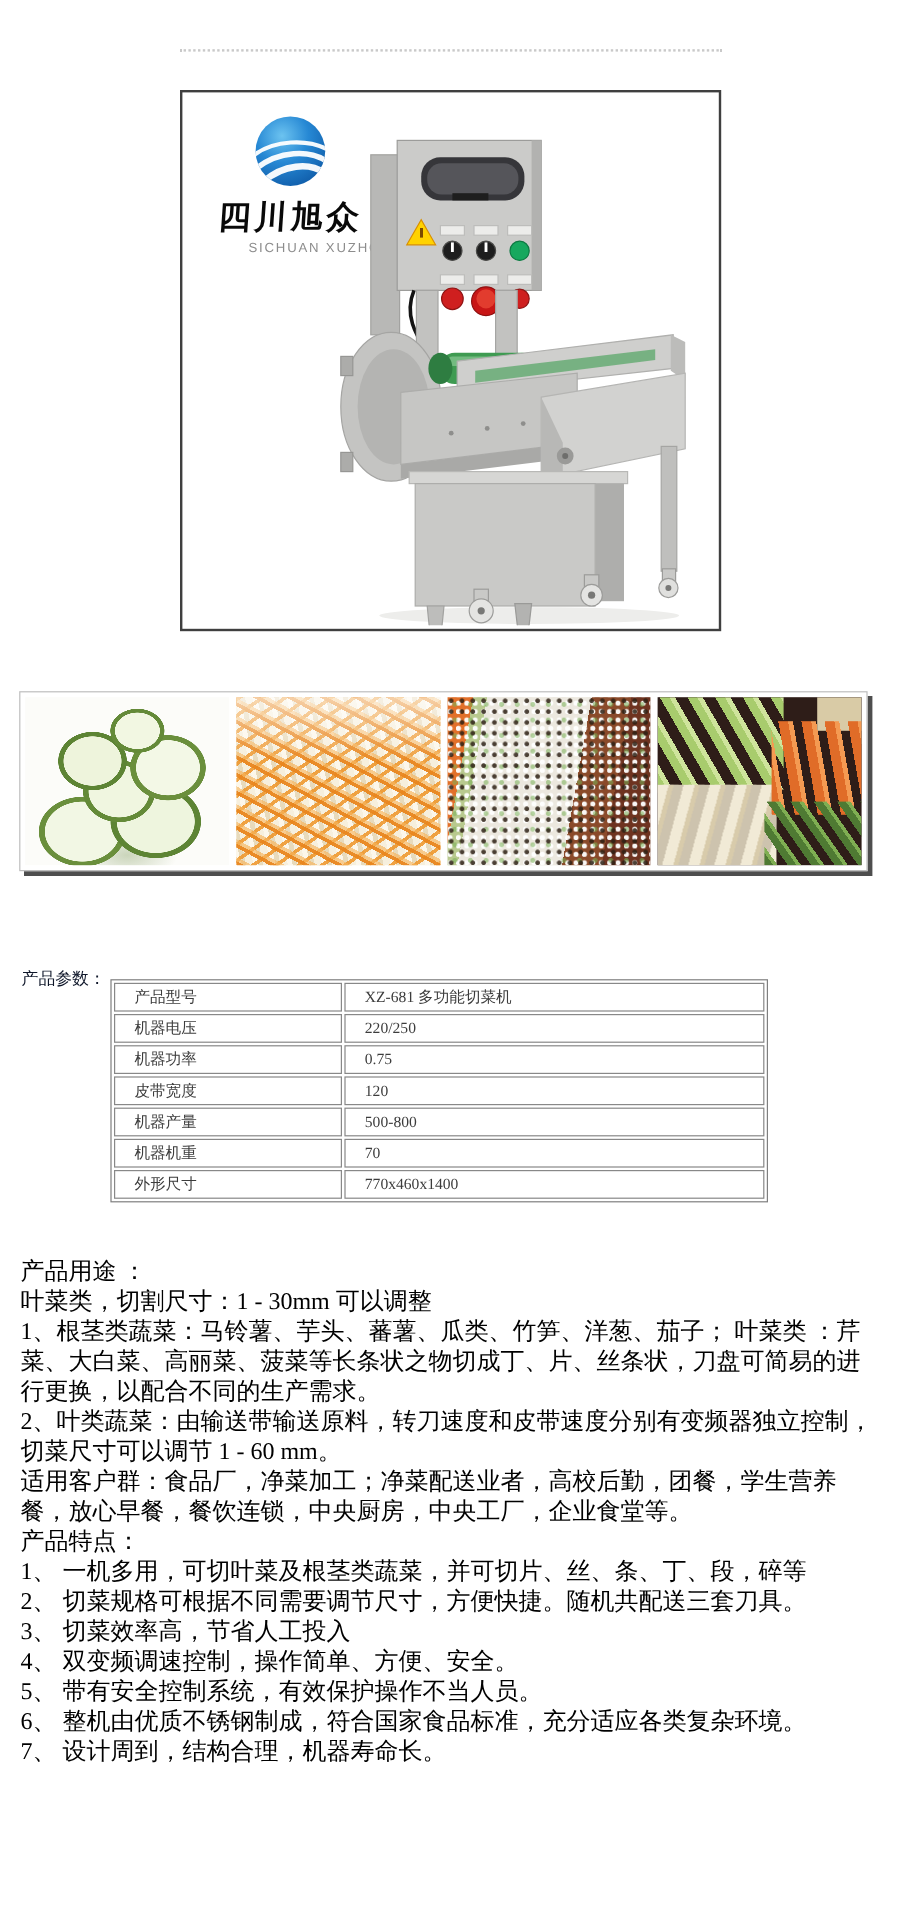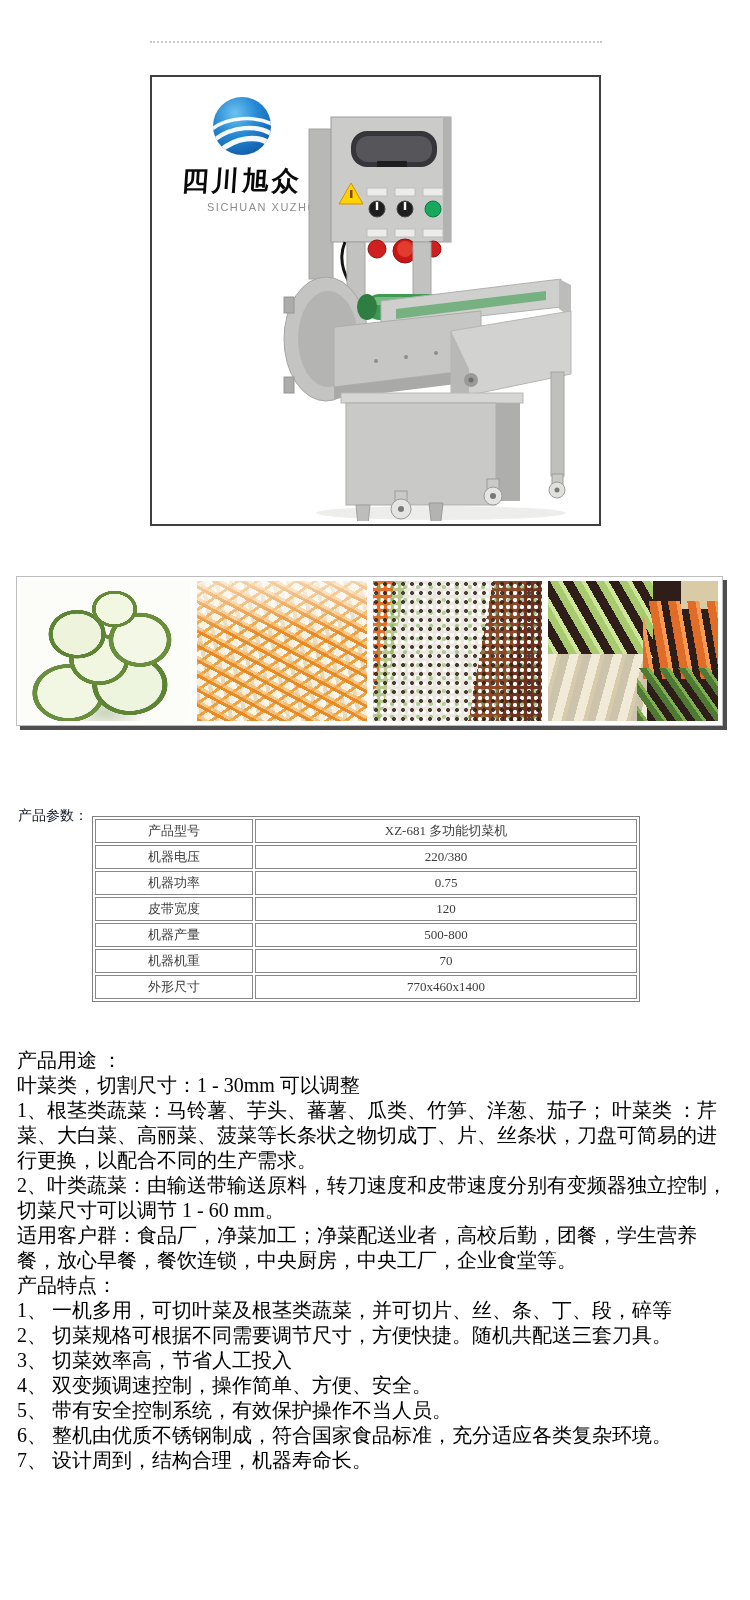--- a/index.html
+++ b/index.html
@@ -52,22 +52,22 @@
       background:repeating-linear-gradient(105deg, #f1ead6 0 9px, #d8cbab 9px 13px, rgba(46,29,24,.15) 13px 21px),#e9e0c8;}
   .p4 .l-carrot{left:56%;top:14%;width:44%;height:56%;
       background:repeating-linear-gradient(80deg, #e06c28 0 8px, #f49a52 8px 12px, rgba(0,0,0,0) 12px 19px);}
   .p4 .l-asparagus{left:52%;top:62%;width:48%;height:38%;
       background:repeating-linear-gradient(55deg, #4f7a33 0 6px, #7fae52 6px 9px, rgba(0,0,0,0) 9px 16px);}
   .p4 .l-corner{right:0;top:0;width:22%;height:20%;background:#d9cba6;}
   
   .params-label{position:absolute;top:791px;left:18px;font-size:14px;color:#0f172a;margin-top:16px;}
   table.params{position:absolute;top:816px;left:92px;width:548px;
       border-collapse:separate;border-spacing:2px;border:1px solid #7f7f7f;background:#fff;}
-  table.params td{border:1px solid #888;height:22px;text-align:center;vertical-align:middle;
-      font-size:13px;color:#3c3c3c;padding:0 0;}
+  table.params td{border:1px solid #888;height:22px;text-align:left;vertical-align:middle;
+      font-size:13px;color:#3c3c3c;padding:0 16px;}
   td.pname{width:156px;}
   
   .content{position:absolute;top:1048px;left:17px;width:718px;font-size:20px;line-height:25px;color:#000;}
   .para{margin:0;}
 </style>
 </head>
 <body>
 
 <div class="page">
 
@@ -197,21 +197,21 @@
   <table class="params">
     <tbody>
 
         <tr>
           <td class="pname">产品型号</td>
           <td class="pval">XZ-681 多功能切菜机</td>
         </tr>
 
         <tr>
           <td class="pname">机器电压</td>
-          <td class="pval">220/380</td>
+          <td class="pval">220/250</td>
         </tr>
 
         <tr>
           <td class="pname">机器功率</td>
           <td class="pval">0.75</td>
         </tr>
 
         <tr>
           <td class="pname">皮带宽度</td>
           <td class="pval">120</td>

